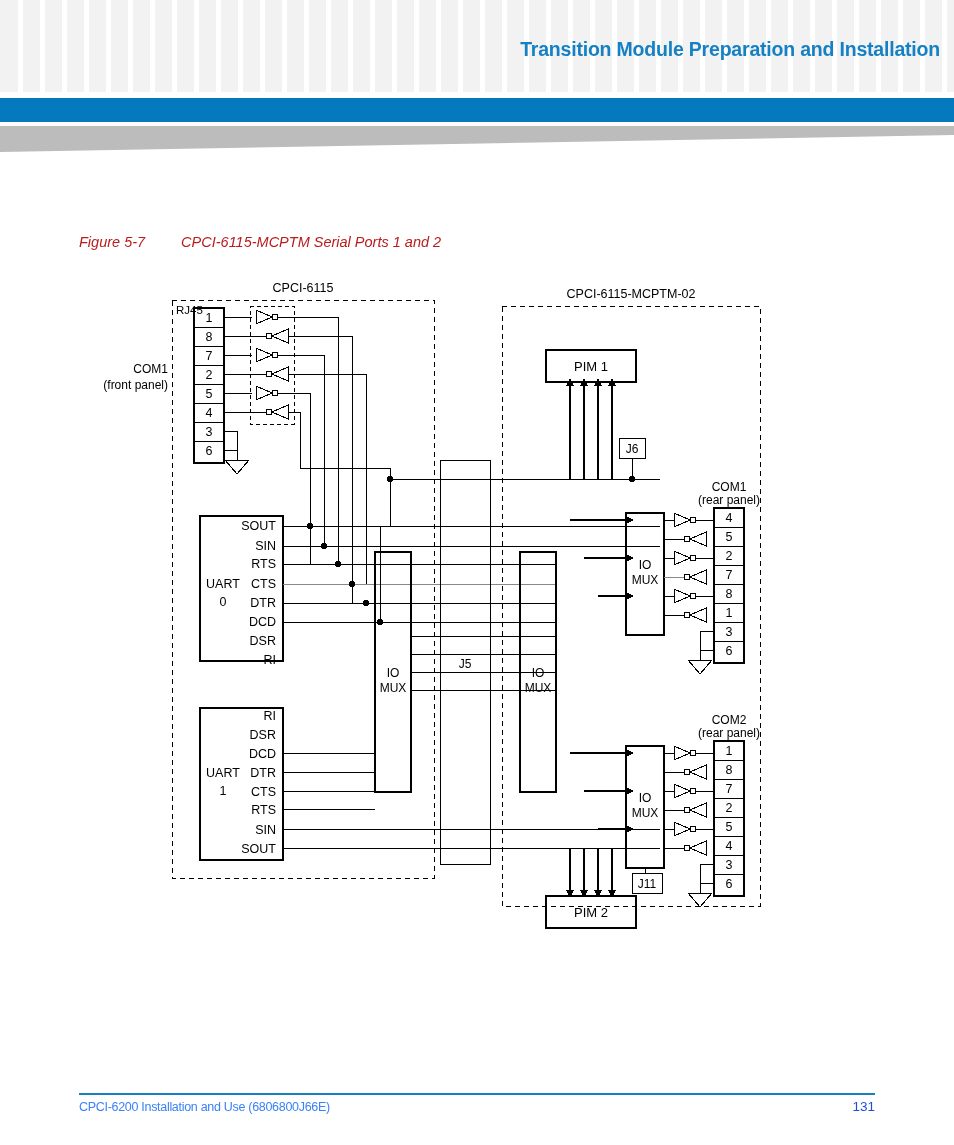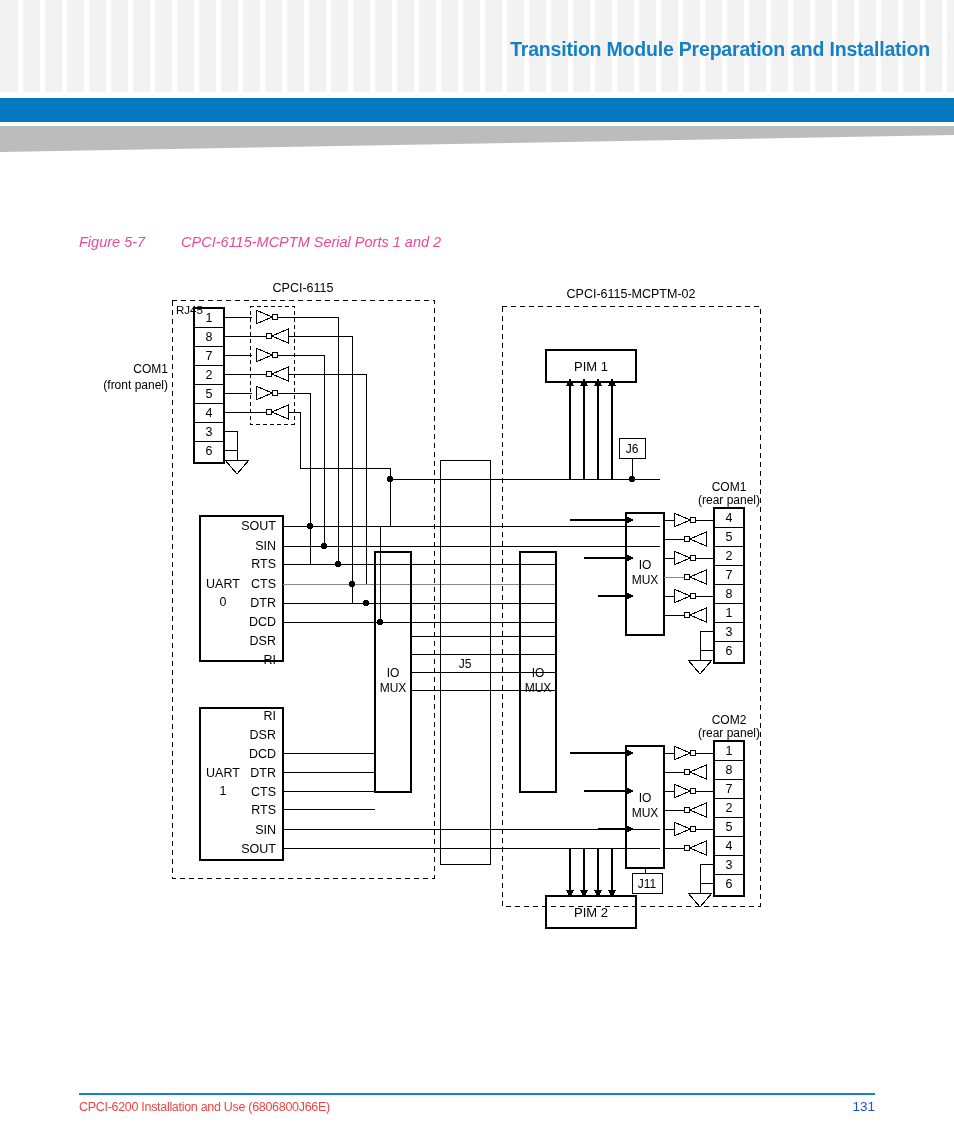--- a/index.html
+++ b/index.html
@@ -19,47 +19,47 @@
     background-position:1px 1px,1px 1px;
   }
   #header-pattern::after{
     content:"";position:absolute;inset:0;
     background:
       repeating-linear-gradient(to right,#f2f2f2 0 17px,#ffffff 17px 22px),
       repeating-linear-gradient(to bottom,rgba(255,255,255,0) 0 18px,#ffffff 18px 22px);
     background-position:1px 0,0 1px;
   }
   #header-title{
-    position:absolute;right:24px;top:38px;
+    position:absolute;right:14px;top:38px;
     font-size:19.5px;font-weight:bold;color:#1581c4;
     letter-spacing:-0.2px;z-index:5;white-space:nowrap;
   }
   #header-bar{
     position:absolute;left:0;top:98px;width:954px;height:24px;
     background:#0579bd;
   }
   #header-swoosh{
     position:absolute;left:0;top:126px;width:954px;height:26px;
   }
   
   #figure-caption{
     position:absolute;left:79px;top:234px;
-    font-size:14.5px;color:#ec4899;font-style:italic;
+    font-size:14.5px;color:#b91c1c;font-style:italic;
     white-space:nowrap;
   }
   #figure-caption .cap-num{margin-right:36px;}
   
   #diagram{position:absolute;left:0;top:268px;width:954px;height:700px;}
   #diagram text{font-family:"Liberation Sans",sans-serif;fill:#000;}
   
   #footer-rule{
     position:absolute;left:79px;top:1093px;width:796px;height:2px;background:#1581c4;
   }
   #footer-text{
-    position:absolute;left:79px;top:1100px;font-size:12.5px;color:#ef4444;
+    position:absolute;left:79px;top:1100px;font-size:12.5px;color:#3b82f6;
     letter-spacing:-0.3px;white-space:nowrap;
   }
   #footer-page{
     position:absolute;right:79px;top:1099px;font-size:13.5px;color:#1d4ed8;
   }
 </style>
 </head>
 <body>
 
 <div id="header-pattern"></div>

